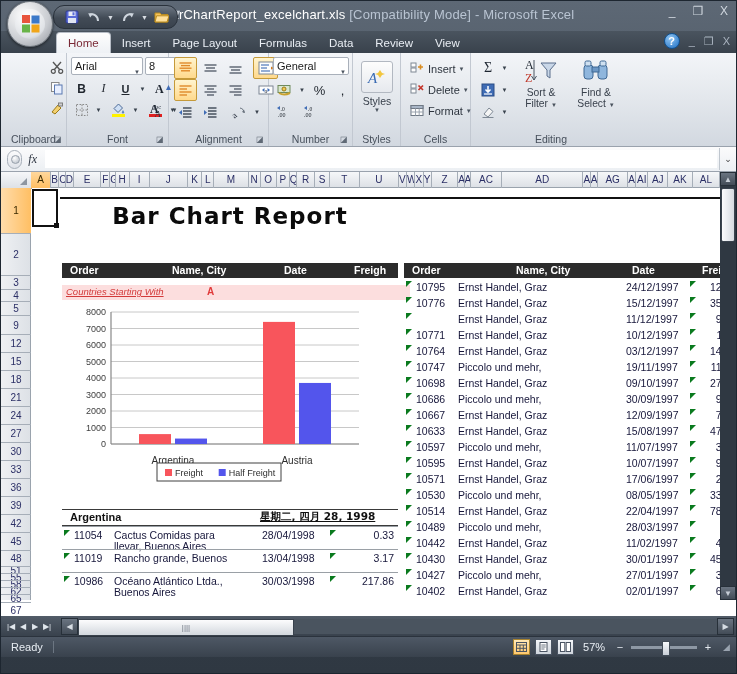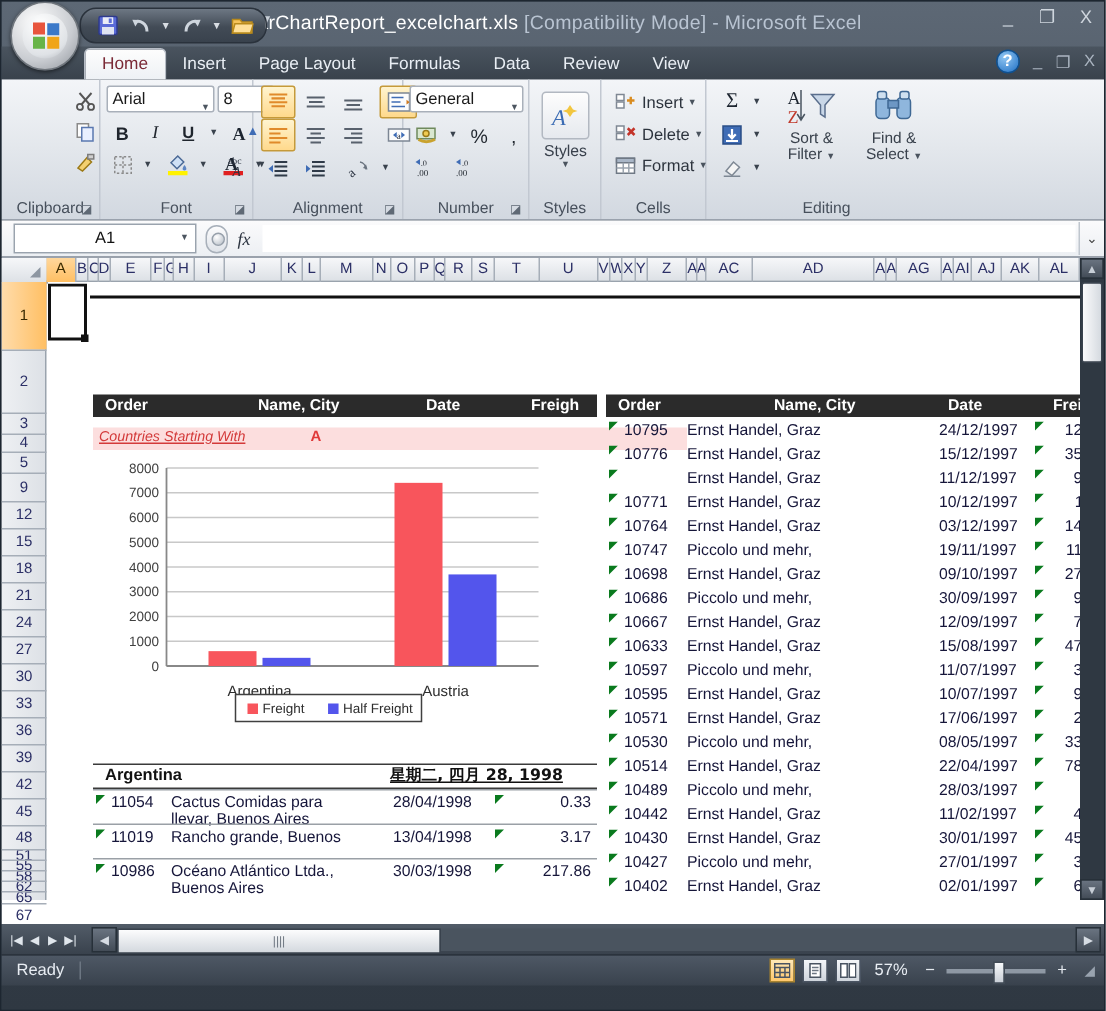--- a/index.html
+++ b/index.html
@@ -622,24 +622,20 @@
         <div style="font-size:10.3px;color:#39414c;line-height:11px;text-align:center;">
           <span>Find &amp; Select</span>
           <span style="font-size:6px;color:#4a535e;">▼</span>
         </div>
       </div>
       <div class="rglabel" style="left:0;width:160px;">Editing</div>
     </div>
   </div>
 
   <div class="fbar">
-    <div class="namebox">
-      <span>A1</span>
-      <span class="dd">▼</span>
-    </div>
     <div class="fx-split">
       <div class="fx-pill"></div>
       <div class="fx-dot"></div>
       <span class="fx-ital">fx</span>
     </div>
     <div class="formula-in"></div>
     <div class="fbar-exp">⌄</div>
   </div>
 
   <div class="gridwrap">
@@ -710,29 +706,30 @@
         <div class="rowcell" style="height: 7px;">62</div>
         <div class="rowcell" style="height: 8px;">65</div>
         <div class="rowcell" style="height: 15px;">67</div>
       </div>
 
     <div class="sheet">
       <div class="selbox"></div>
 
       <div class="hline" style="left:28px;top:8px;width:678px;height:2px;background:#111;"></div>
 
+      <div class="rpt-title" style="left:30px;top:14px;width:336px;">Bar Chart Report</div>
 
       <div class="hdrbar" style="left:30px;top:74px;width:336px;">
         <span style="left:8px;">Order</span>
         <span style="left:110px;">Name, City</span>
         <span style="left:222px;">Date</span>
         <span style="left:292px;">Freigh</span>
       </div>
 
-      <div class="pinkband" style="left:30px;top:96px;width:396px;">
+      <div class="pinkband" style="left:30px;top:96px;width:336px;padding-left:12px;">
         <span class="csw">Countries Starting With</span>
         <span class="a">A</span>
       </div>
 
       <div class="chart" style="left:32px;top:115px;">
         <svg id="chartsvg" width="310" height="192" viewBox="0 0 310 192">
             <line x1="47" y1="140" x2="295" y2="140" stroke="#c8c8c8" stroke-width="1"></line>
             <text x="42" y="143" text-anchor="end" class="axlbl">0</text>
             <line x1="47" y1="123.5" x2="295" y2="123.5" stroke="#c8c8c8" stroke-width="1"></line>
             <text x="42" y="126.5" text-anchor="end" class="axlbl">1000</text>

